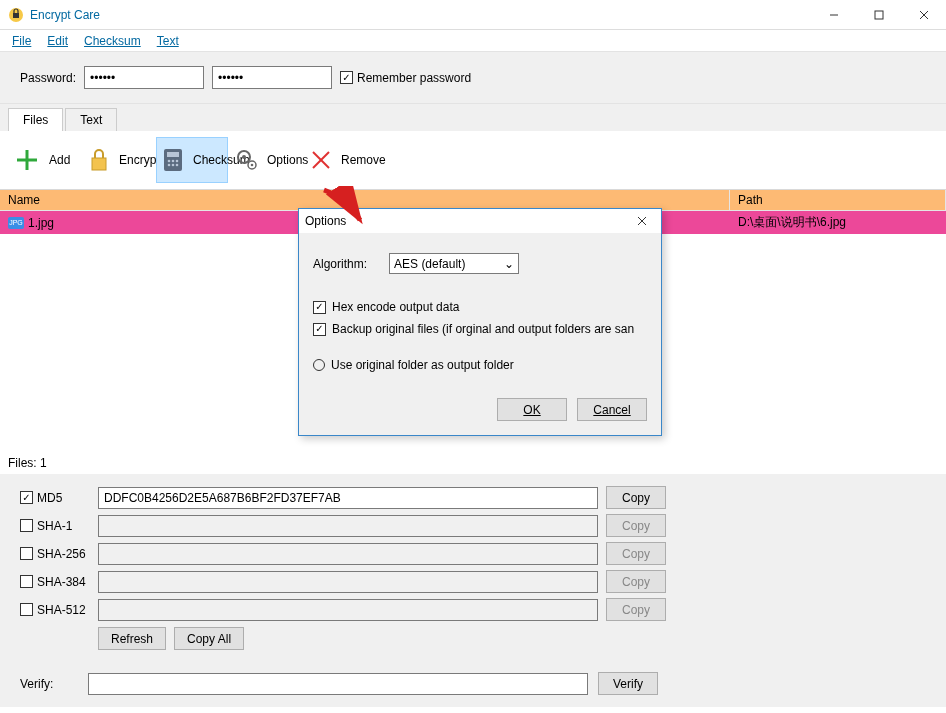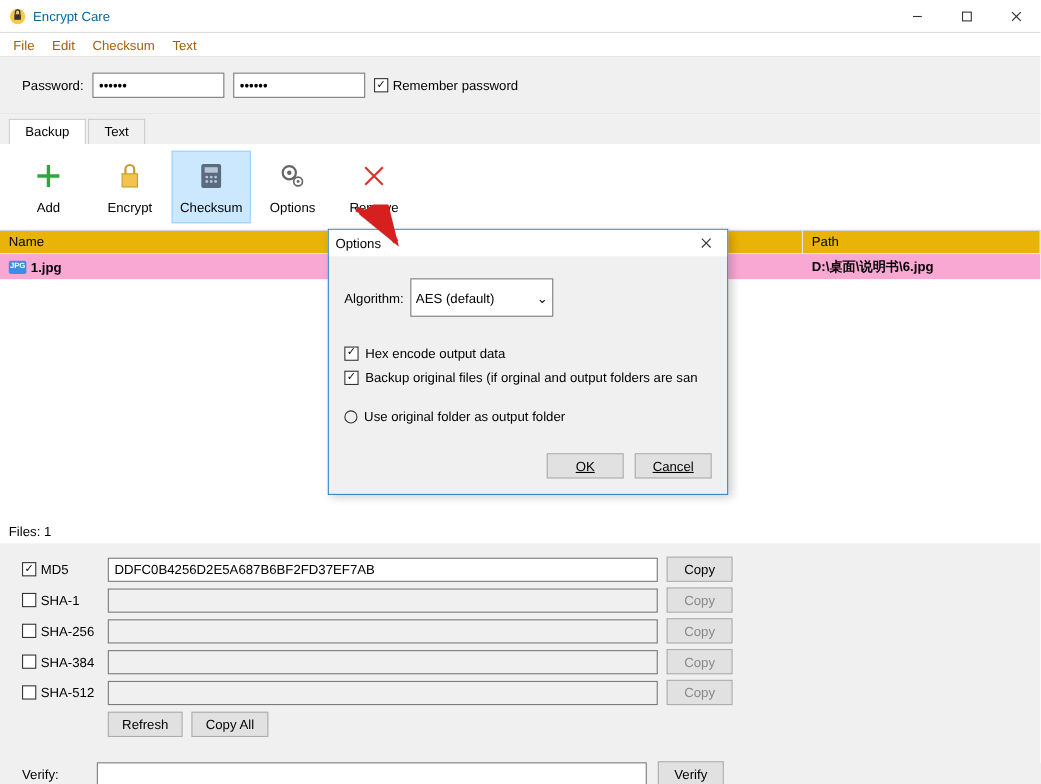--- a/index.html
+++ b/index.html
@@ -7,47 +7,47 @@
 
 
 .titlebar { height: 30px; background: #fff; border-bottom: 1px solid #ddd; display: flex; align-items: center; padding: 0 0 0 8px; }
 .titlebar .app-icon { width: 16px; height: 16px; margin-right: 6px; }
 .titlebar .title { flex: 1; color: #0369a1; }
 .titlebar .win-btns { display: flex; }
 .titlebar .win-btn { width: 45px; height: 29px; display: flex; align-items: center; justify-content: center; color: #333; }
 
 
 .menubar { height: 22px; background: #fff; display: flex; align-items: center; padding: 0 4px; border-bottom: 1px solid #e3e3e3; }
-.menubar .menu-item { padding: 2px 8px; color: #a16207; }
+.menubar .menu-item { padding: 2px 8px; color: #0369a1; text-decoration: underline; }
 
 
 .pwd-row { background: #f0f0f0; padding: 14px 20px; display: flex; align-items: center; gap: 8px; border-bottom: 1px solid #e3e3e3; }
 .pwd-row label { color: #000; }
 .pwd-row input[type=password] { width: 120px; height: 23px; border: 1px solid #7a7a7a; padding: 0 5px; background: #fff; }
 .chk { display: inline-flex; align-items: center; gap: 4px; }
 .chk-box { width: 13px; height: 13px; border: 1px solid #333; background: #fff; display: inline-flex; align-items: center; justify-content: center; font-size: 10px; line-height: 1; }
 
 
 .tabstrip { background: #f0f0f0; display: flex; padding: 4px 8px 0 8px; }
 .tabstrip .tab { padding: 4px 14px; border: 1px solid #ccc; border-bottom: none; background: #f0f0f0; margin-right: 2px; color: #000; }
 .tabstrip .tab.active { background: #fff; border-color: #ccc; }
 
 
 .toolbar { background: #fff; display: flex; padding: 6px 8px; gap: 2px; }
-.tool-btn { width: 72px; display: flex; flex-direction: column; align-items: center; gap: 6px; padding: 6px 2px; border: 1px solid transparent; }
+.tool-btn { width: 72px; display: flex; flex-direction: row; align-items: center; gap: 6px; padding: 6px 2px; border: 1px solid transparent; }
 .tool-btn.hover { background: #cce8ff; border-color: #99d1ff; }
 .tool-btn .icon { width: 32px; height: 32px; display: flex; align-items: center; justify-content: center; }
 .tool-btn span { color: #000; }
 
 
-.list-header { display: flex; background: #eab308; border-top: 1px solid #d9d9d9; border-bottom: 1px solid #e5e5e5; }
+.list-header { display: flex; background: #fdba74; border-top: 1px solid #d9d9d9; border-bottom: 1px solid #e5e5e5; }
 .list-header .col { padding: 3px 8px; border-right: 1px solid #e5e5e5; color: #000; }
 .col-name { width: 730px; }
 .col-path { flex: 1; }
-.file-row { display: flex; background: #f9a8d4; font-weight: bold; }
+.file-row { display: flex; background: #ec4899; }
 .file-row .cell { padding: 3px 8px; display: flex; align-items: center; gap: 4px; }
 .file-icon { width: 16px; height: 12px; background: #3a8ee6; border-radius: 2px; color: #fff; font-size: 7px; display: flex; align-items: center; justify-content: center; }
 
 .file-area { background: #fff; height: 218px; }
 
 
 .files-count { padding: 4px 8px; background: #fff; color: #000; }
 
 
 .checksum-panel { background: #f0f0f0; padding: 12px 20px; }
@@ -61,22 +61,22 @@
 .verify-row { display: flex; align-items: center; gap: 10px; margin-top: 22px; }
 .verify-row label { width: 58px; }
 .verify-row input { flex: 1; max-width: 500px; height: 22px; border: 1px solid #7a7a7a; padding: 0 5px; }
 
 
 .dialog { position: absolute; left: 298px; top: 208px; width: 364px; background: #f0f0f0; border: 1px solid #3a87c9; box-shadow: 3px 3px 8px rgba(0,0,0,0.2); }
 .dialog-title { height: 24px; background: #fff; display: flex; align-items: center; padding: 0 6px; }
 .dialog-title span { flex: 1; color: #000; }
 .dialog-close { width: 26px; height: 20px; display: flex; align-items: center; justify-content: center; }
 .dialog-body { padding: 20px 14px 10px 14px; }
-.dlg-row { display: flex; align-items: center; margin-bottom: 12px; gap: 6px; }
-.dlg-select { height: 35px; border: 1px solid #7a7a7a; background: #fff; padding: 0 4px; display: inline-flex; align-items: center; justify-content: space-between; width: 130px; }
+.dlg-row { display: flex; align-items: center; margin-bottom: 12px; gap: 22px; }
+.dlg-select { height: 21px; border: 1px solid #7a7a7a; background: #fff; padding: 0 4px; display: inline-flex; align-items: center; justify-content: space-between; width: 130px; }
 .dlg-chk-row { display: flex; align-items: center; gap: 6px; margin-bottom: 8px; }
 .dlg-radio-row { display: flex; align-items: center; gap: 6px; margin-bottom: 8px; }
 .radio { width: 12px; height: 12px; border: 1px solid #333; border-radius: 50%; display: inline-flex; align-items: center; justify-content: center; }
 .radio .dot { width: 6px; height: 6px; background: #333; border-radius: 50%; }
 .dlg-buttons { display: flex; justify-content: flex-end; gap: 10px; padding: 8px 14px 14px; text-decoration: underline; }
 .dlg-buttons .btn { min-width: 70px; background: #e1e1e1; }
 
 
 .arrow { position: absolute; left: 318px; top: 186px; pointer-events: none; }
 
@@ -126,21 +126,21 @@
   <label>Password:</label>
   <input type="password" value="••••••" style="">
   <input type="password" value="••••••" style="">
   <label class="chk">
     <span class="chk-box">✓</span>
     <span>Remember password</span>
   </label>
 </div>
 
 <div class="tabstrip">
-  <div class="tab active">Backup</div>
+  <div class="tab active">Files</div>
   <div class="tab">Text</div>
 </div>
 
 <div class="toolbar">
   <div class="tool-btn">
     <div class="icon">
         <svg width="28" height="28">
           <line x1="14" y1="4" x2="14" y2="24" stroke="#2fa83b" stroke-width="3"></line>
           <line x1="4" y1="14" x2="24" y2="14" stroke="#2fa83b" stroke-width="3"></line>
         </svg>

